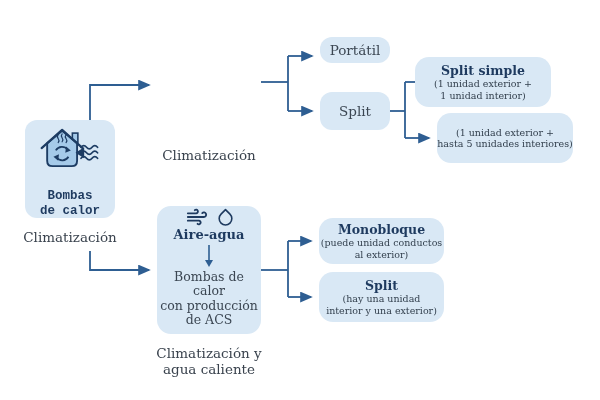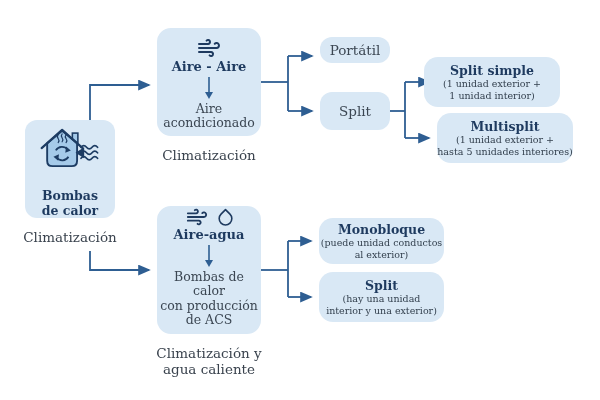--- a/index.html
+++ b/index.html
@@ -73,39 +73,25 @@
         <path d="M37 21 q2 -2.5 0 -5 q-2 -2.5 0 -5"></path>
       </g>
       <g stroke="#1d3c63" stroke-width="2.2" fill="none">
         <path d="M24 31 A9 9 0 0 1 39 30"></path>
         <path d="M40 39 A9 9 0 0 1 25 40"></path>
       </g>
       <polygon points="37,26 43,31 36,34" fill="#1d3c63"></polygon>
       <polygon points="27,44 21,39 28,36" fill="#1d3c63"></polygon>
       <polygon points="60,27 60,41 49,34" fill="#1d3c63"></polygon>
     </svg>
-    <div class="node-title" style="font-size:12.5px; margin-top:16px;">Bombas
+    <div class="node-title" style="font-size:12.5px; margin-top:16px;font-family:Liberation Mono, monospace;">Bombas
 de calor</div>
   </div>
   <div class="caption" style="left:5px; top:229px; width:130px;">Climatización</div>
 
-  <div class="box" style="left:157px; top:28px; width:104px; height:108px; justify-content:flex-start; padding-top:8px;">
-    <svg viewBox="0 0 24 24" width="32" height="24" fill="none" stroke="#1e3a5f" stroke-width="2" stroke-linecap="round" stroke-linejoin="round">
-      <path d="M9.59 4.59A2 2 0 1 1 11 8H2"></path>
-      <path d="M17.73 7.73A2.5 2.5 0 1 1 19.5 12H2"></path>
-      <path d="M12.59 19.41A2 2 0 1 0 14 16H2"></path>
-    </svg>
-    <div class="node-title" style="font-size:13px;">Aire - Aire</div>
-    <svg width="10" height="23" viewBox="0 0 10 23" style="margin:2px 0;">
-      <line x1="5" y1="0" x2="5" y2="16" stroke="#2e5e92" stroke-width="1.6"></line>
-      <polygon points="1,15 9,15 5,22" fill="#2e5e92"></polygon>
-    </svg>
-    <div class="node-desc">Aire
-acondicionado</div>
-  </div>
   <div class="caption" style="left:152px; top:147px; width:114px;">Climatización</div>
 
   <div class="box" style="left:157px; top:206px; width:104px; height:128px; justify-content:flex-start; ">
     <div class="icon-row">
       <svg viewBox="0 0 24 24" width="28" height="22" fill="none" stroke="#1e3a5f" stroke-width="2" stroke-linecap="round" stroke-linejoin="round">
         <path d="M9.59 4.59A2 2 0 1 1 11 8H2"></path>
         <path d="M17.73 7.73A2.5 2.5 0 1 1 19.5 12H2"></path>
         <path d="M12.59 19.41A2 2 0 1 0 14 16H2"></path>
       </svg>
       <svg viewBox="0 0 24 24" width="19" height="22" fill="none" stroke="#1e3a5f" stroke-width="2" stroke-linecap="round" stroke-linejoin="round">
@@ -124,27 +110,26 @@
   <div class="caption" style="left:139px; top:345px; width:140px;">Climatización y
 agua caliente</div>
 
   <div class="box leaf" style="left:320px; top:37px; width:70px; height:26px; border-radius:12px;">
     <div class="leaf-title-plain">Portátil</div>
   </div>
   <div class="box leaf" style="left:320px; top:92px; width:70px; height:38px; border-radius:12px;">
     <div class="leaf-title-plain">Split</div>
   </div>
 
-  <div class="box leaf" style="left:424px; top:57px; width:136px; height:50px;">
+  <div class="box leaf" style="left:415px; top:57px; width:136px; height:50px;">
     <div class="leaf-title">Split simple</div>
     <div class="leaf-detail">(1 unidad exterior +
 1 unidad interior)</div>
   </div>
   <div class="box leaf" style="left:437px; top:113px; width:136px; height:50px;">
-    <div class="leaf-title">Multisplit</div>
     <div class="leaf-detail">(1 unidad exterior +
 hasta 5 unidades interiores)</div>
   </div>
 
   <div class="box leaf" style="left:319px; top:218px; width:125px; height:46px;">
     <div class="leaf-title">Monobloque</div>
     <div class="leaf-detail">(puede unidad conductos
 al exterior)</div>
   </div>
   <div class="box leaf" style="left:319px; top:272px; width:125px; height:50px;">

